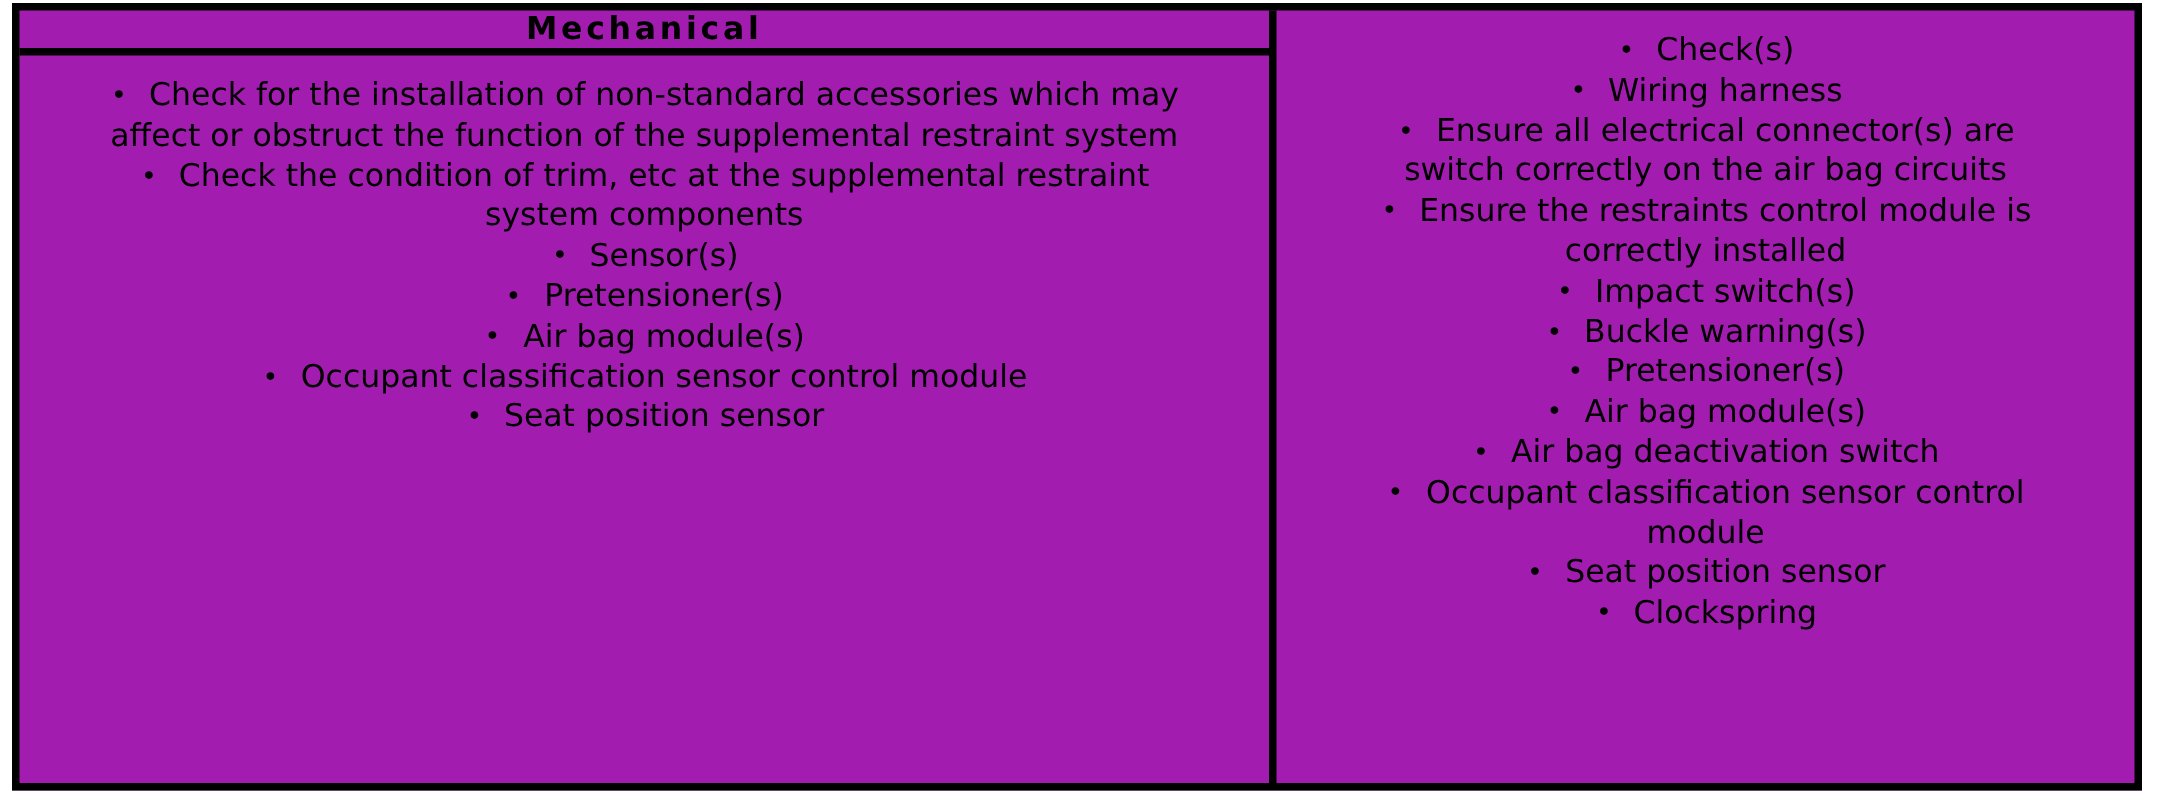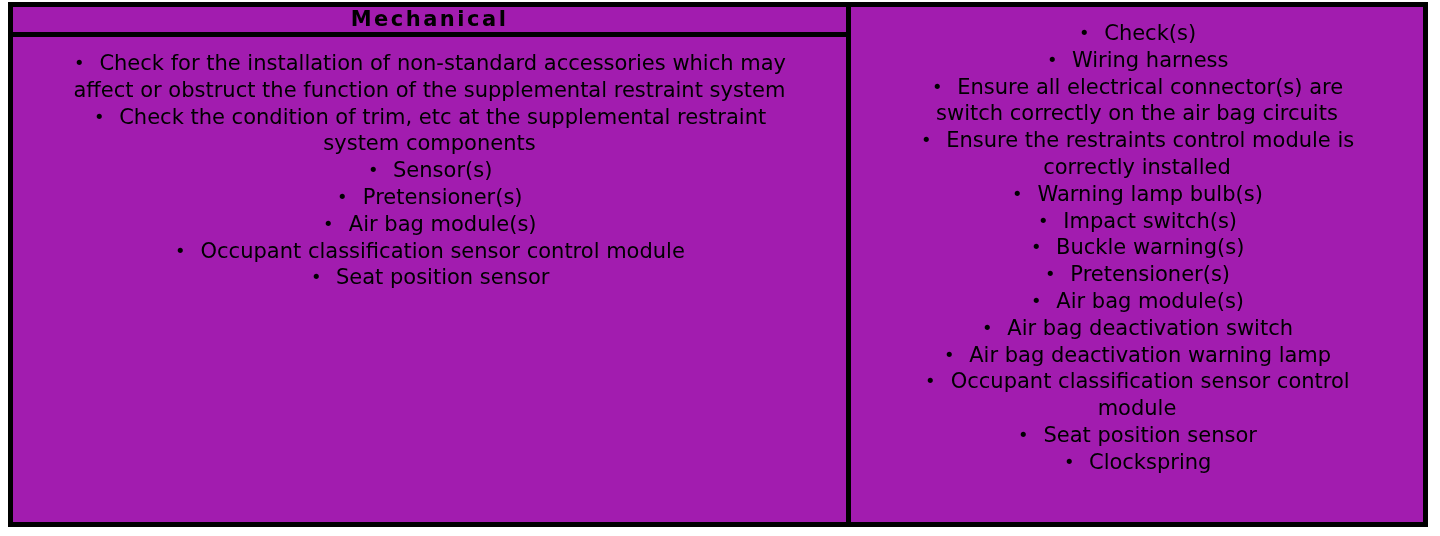--- a/index.html
+++ b/index.html
@@ -93,33 +93,31 @@
 
         <div class="item"><span class="bullet">•</span><span class="item-text">Check(s)</span></div>
 
         <div class="item"><span class="bullet">•</span><span class="item-text">Wiring harness</span></div>
 
 
         <div class="item"><span class="bullet">•</span><span class="item-text">Ensure all electrical connector(s) are switch correctly on the air bag circuits</span></div>
 
         <div class="item"><span class="bullet">•</span><span class="item-text">Ensure the restraints control module is correctly installed</span></div>
 
-        <div class="item"><span class="bullet">•</span><span class="item-text">Warning lamp bulb(s)</span></div>
 
         <div class="item"><span class="bullet">•</span><span class="item-text">Impact switch(s)</span></div>
 
         <div class="item"><span class="bullet">•</span><span class="item-text">Buckle warning(s)</span></div>
 
         <div class="item"><span class="bullet">•</span><span class="item-text">Pretensioner(s)</span></div>
 
         <div class="item"><span class="bullet">•</span><span class="item-text">Air bag module(s)</span></div>
 
         <div class="item"><span class="bullet">•</span><span class="item-text">Air bag deactivation switch</span></div>
 
-        <div class="item"><span class="bullet">•</span><span class="item-text">Air bag deactivation warning lamp</span></div>
 
         <div class="item"><span class="bullet">•</span><span class="item-text">Occupant classification sensor control module</span></div>
 
         <div class="item"><span class="bullet">•</span><span class="item-text">Seat position sensor</span></div>
 
         <div class="item"><span class="bullet">•</span><span class="item-text">Clockspring</span></div>
       </div>
   </section>
 
 </div>

